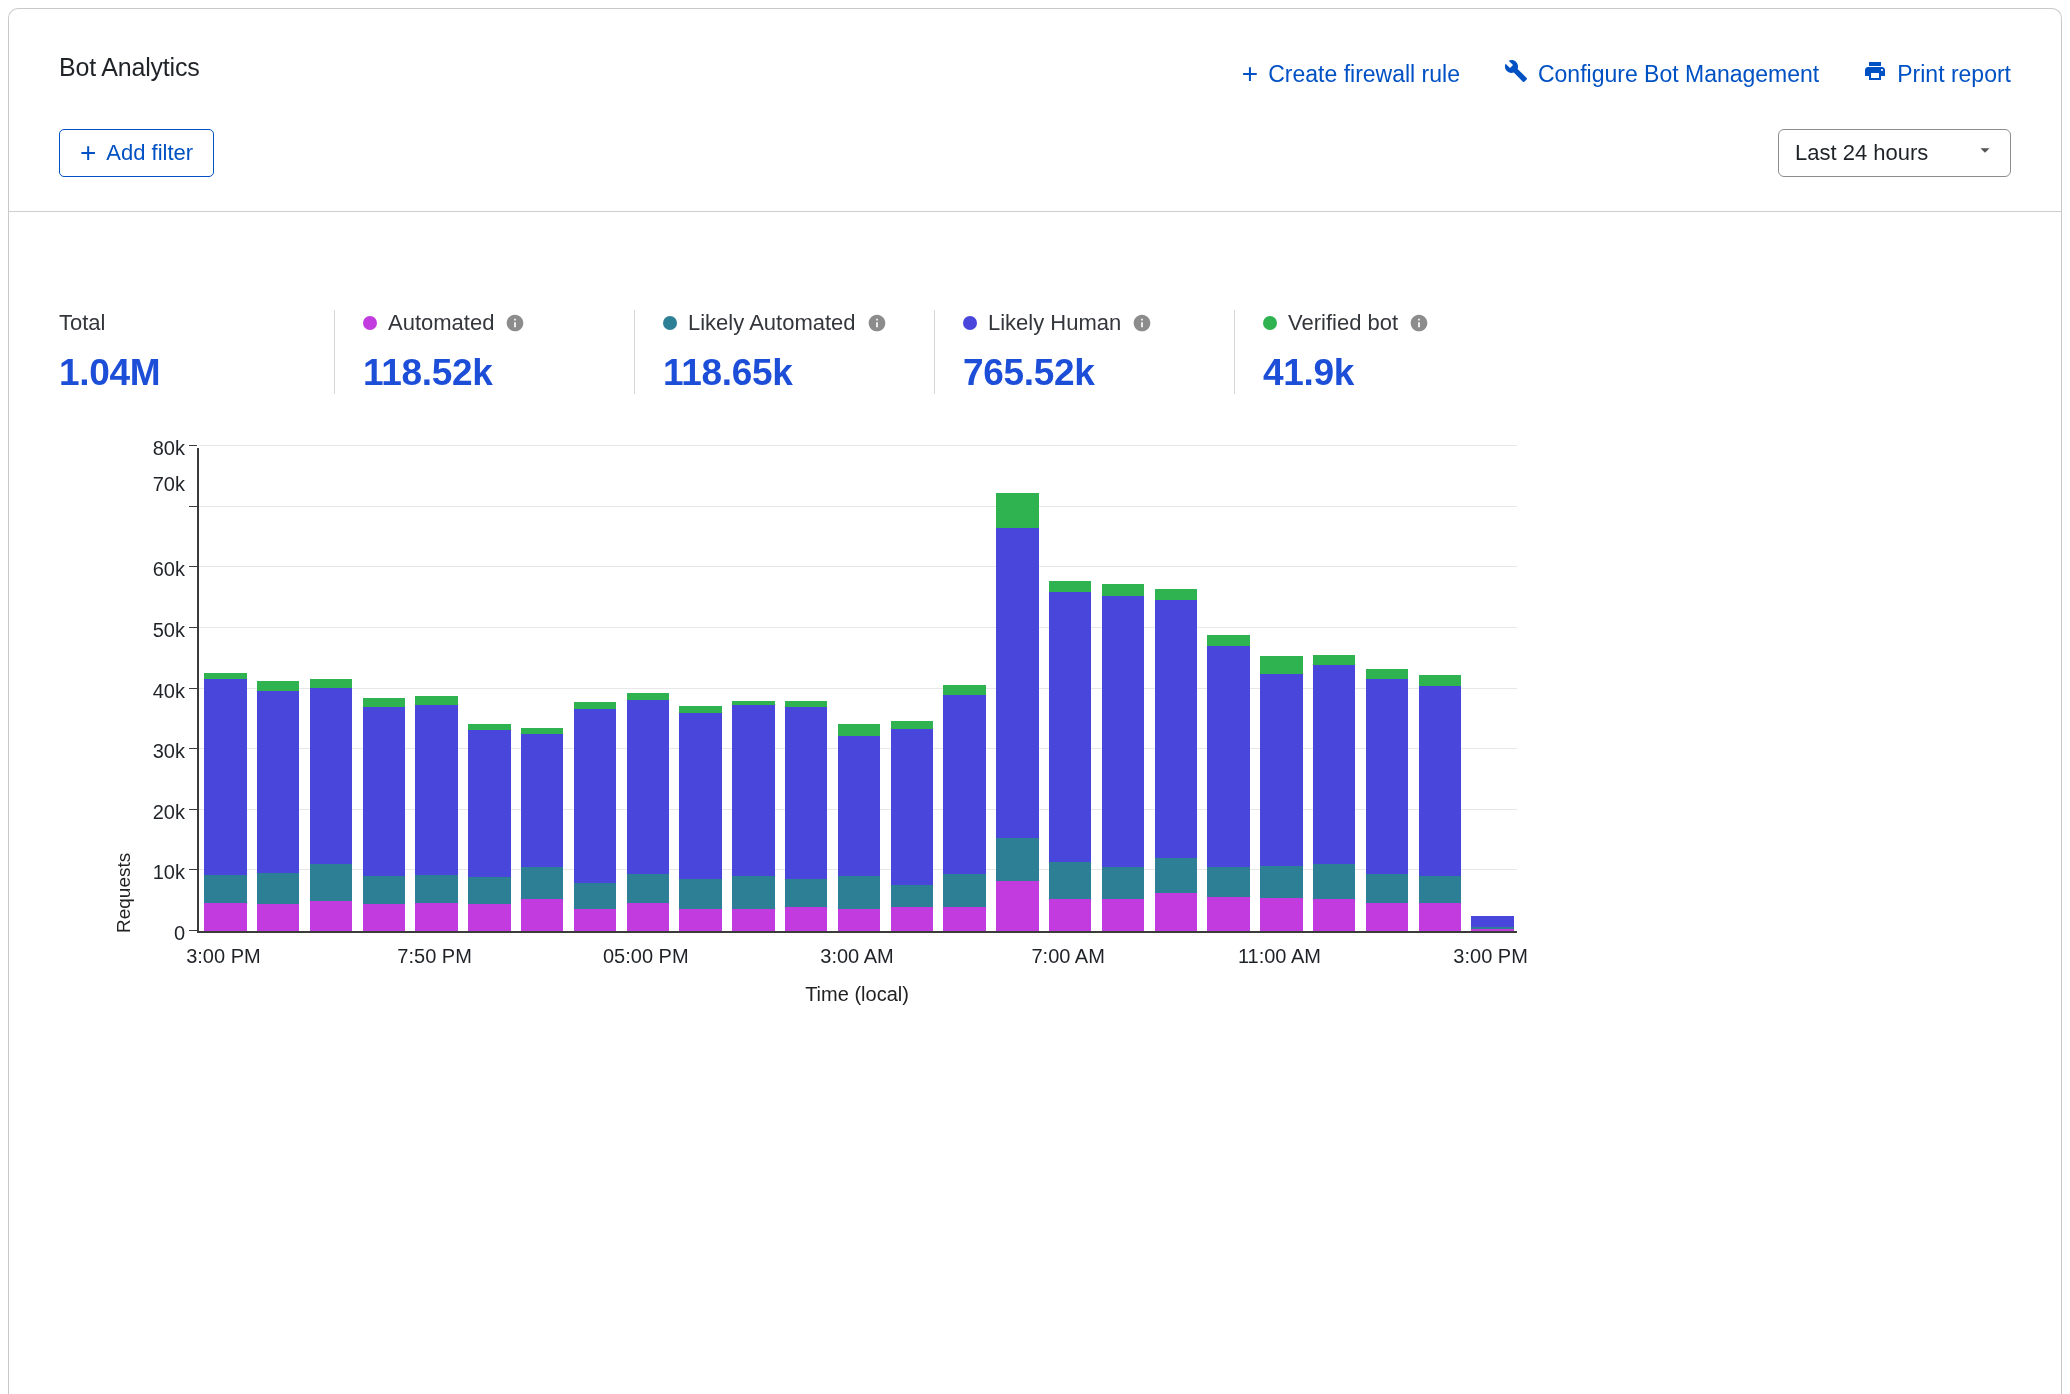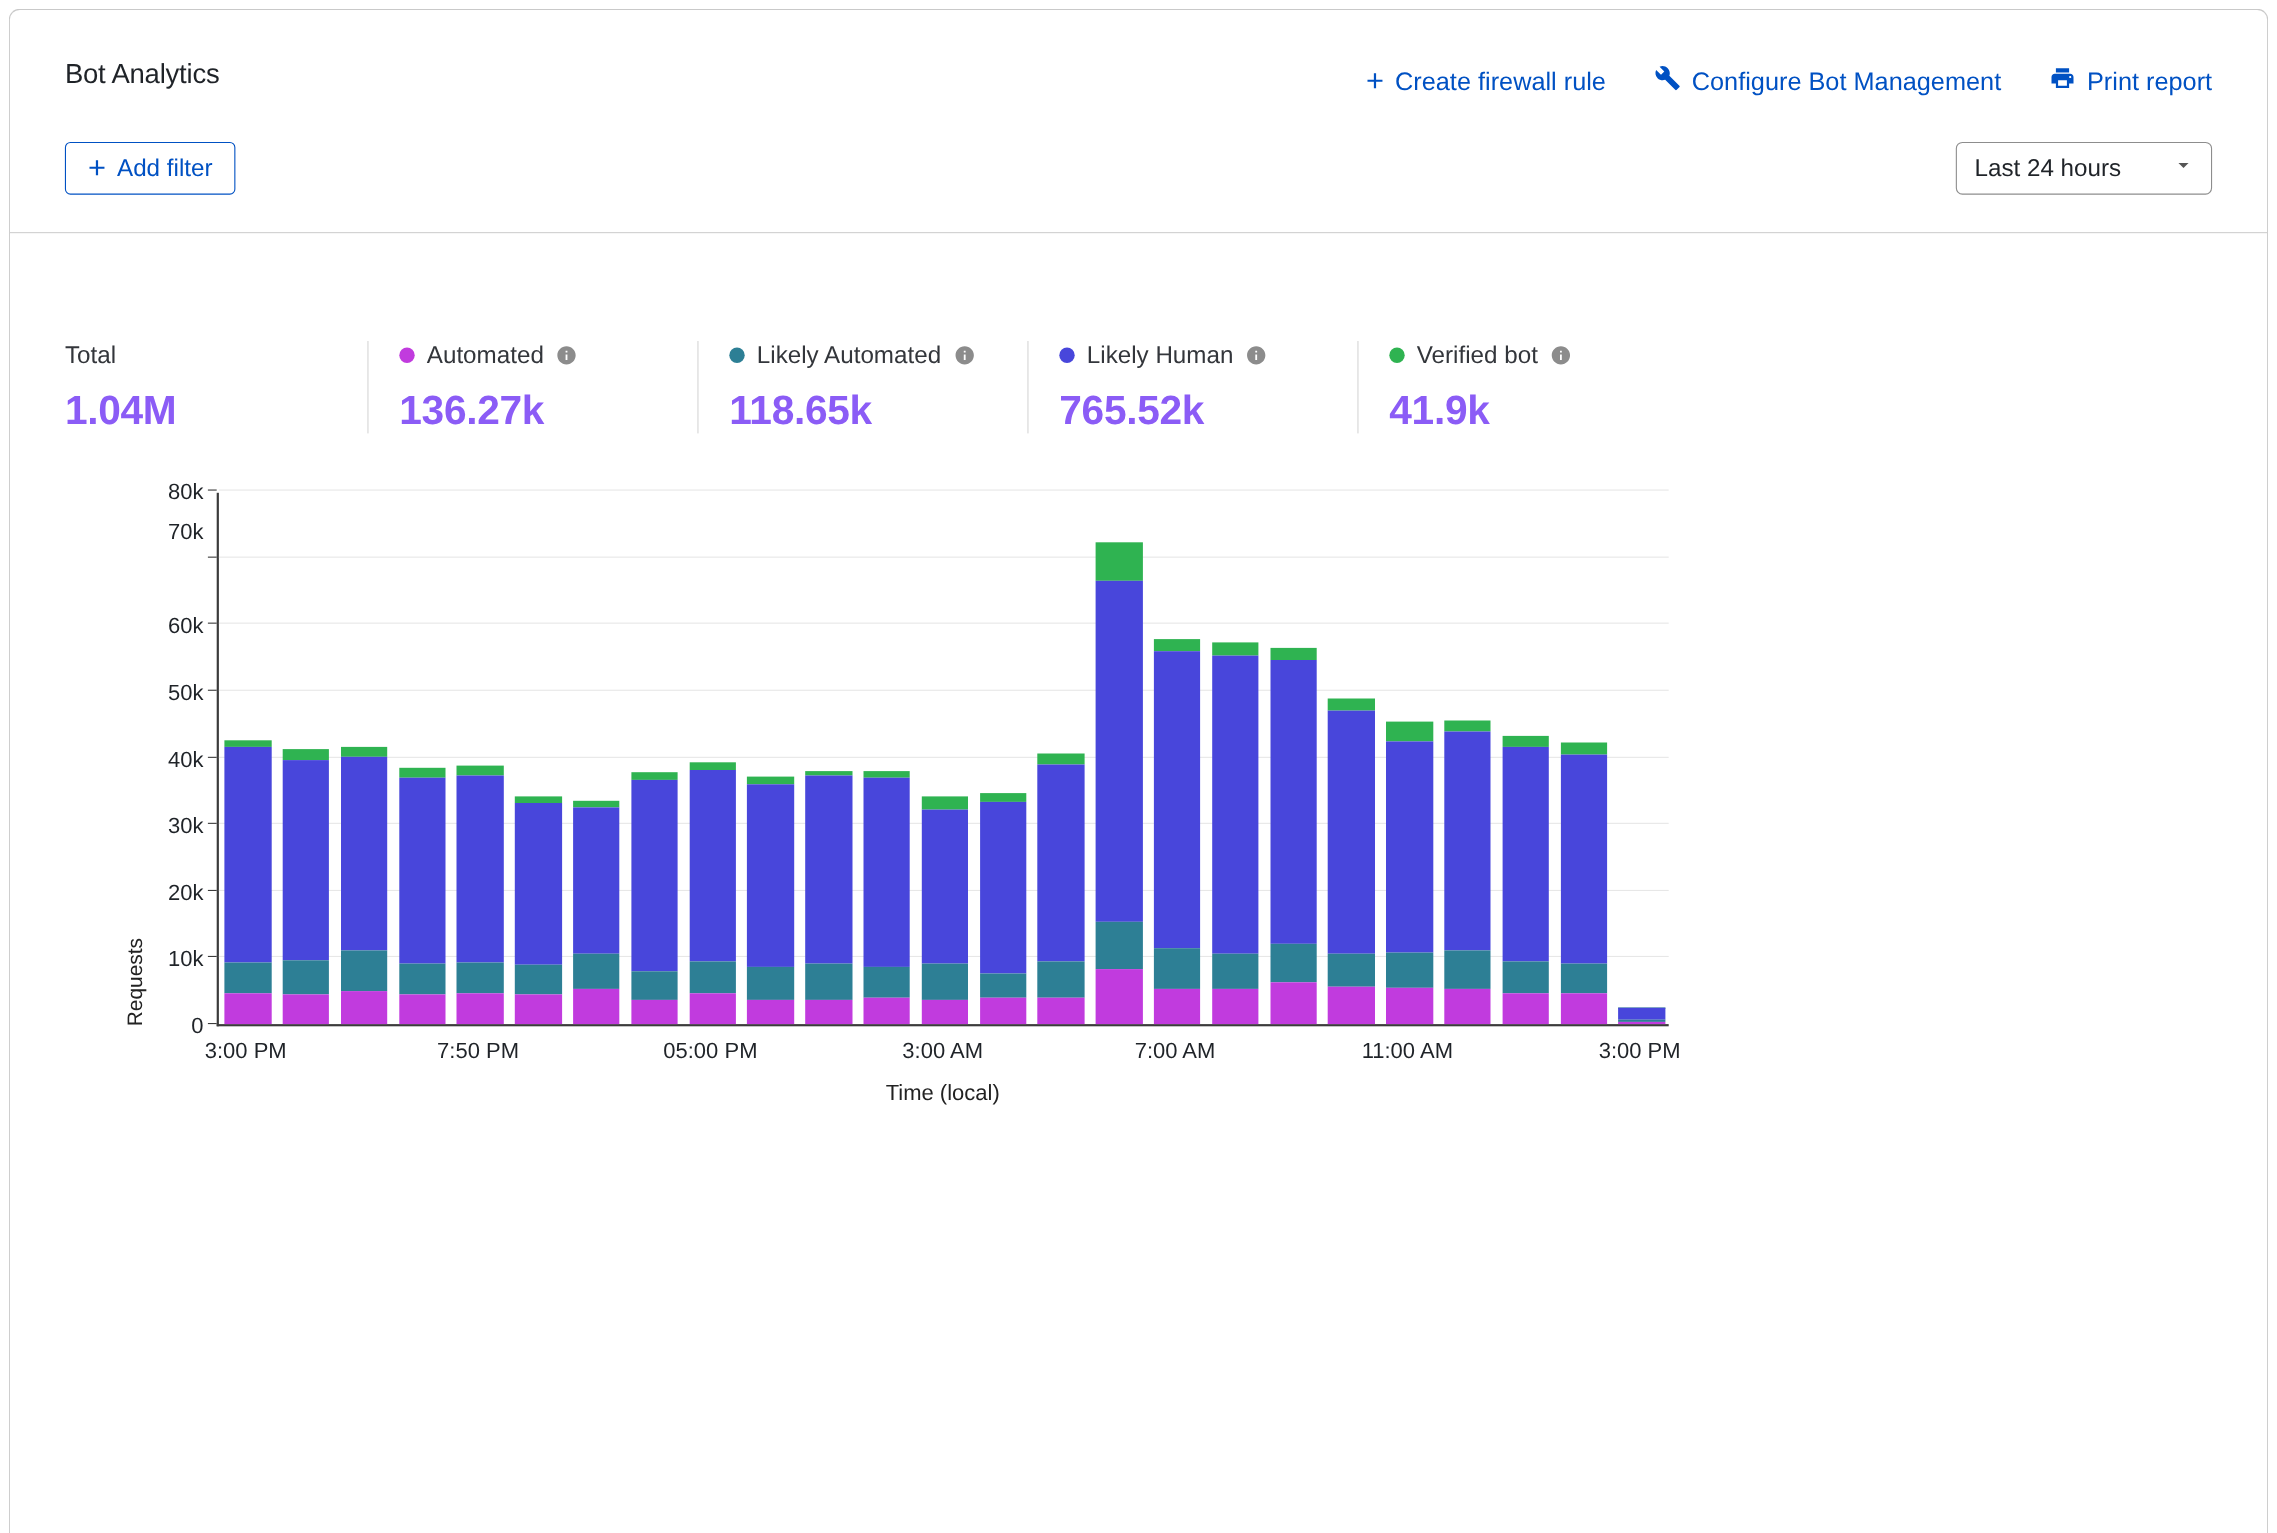--- a/index.html
+++ b/index.html
@@ -26,21 +26,21 @@
   
   .section { padding:58px 50px 0 50px; }
   .section-title-row { display:flex; align-items:center; gap:14px; }
   .section-title { font-size:25px; font-weight:700; }
 
   .stats-row { display:flex; margin-top:40px; }
   .stat { min-width:275px; padding-right:24px; }
   .stat + .stat { border-left:1px solid #d6d6d6; padding-left:28px; min-width:300px; }
   .stat-label-row { display:flex; align-items:center; gap:11px; font-size:22px; color:#33363b; height:26px; }
   .legend-dot { width:14px; height:14px; border-radius:50%; flex:0 0 auto; }
-  .stat-value { font-size:37px; font-weight:700; margin-top:16px; letter-spacing:-0.3px; color:#8b5cf6; }
+  .stat-value { font-size:37px; font-weight:700; margin-top:16px; letter-spacing:-0.3px; color:#1d4ed8; }
   .info-icon { display:inline-flex; cursor:pointer; }
 
   
   .chart { position:relative; margin:54px 0 0 50px; width:1420px; }
   .y-axis-title { position:absolute; left:4px; top:0; height:485px; writing-mode:vertical-rl; transform:rotate(180deg); display:flex; align-items:center; font-size:19px; color:#222; }
   .y-axis-labels { position:absolute; left:0; top:0; width:76px; height:485px; }
   .ytick-label { position:absolute; right:0; transform:translateY(50%); font-size:20px; color:#1f2328; line-height:20px; }
   .plot { position:relative; margin-left:88px; width:1320px; height:485px; border-left:2px solid #3b3b3b; border-bottom:2px solid #3b3b3b; }
   .gridline { position:absolute; left:0; width:100%; height:1px; background:#e7e7e7; }
   .ytick { position:absolute; left:-10px; width:8px; height:1px; background:#3b3b3b; }
@@ -110,21 +110,21 @@
       <div class="stat">
         <div class="stat-label-row">
           <span class="legend-dot" style="background: rgb(193, 59, 222);"></span>
           <span>Automated</span>
           <span class="info-icon">
               <svg width="20" height="20" viewBox="0 0 24 24" fill="#8c8c8c">
                 <path d="M12 2C6.48 2 2 6.48 2 12s4.48 10 10 10 10-4.48 10-10S17.52 2 12 2zm1 15h-2v-6h2v6zm0-8h-2V7h2v2z"></path>
               </svg>
             </span>
         </div>
-        <div class="stat-value">136.27k</div>
+        <div class="stat-value">118.52k</div>
       </div>
       <div class="stat">
         <div class="stat-label-row">
           <span class="legend-dot" style="background: rgb(45, 127, 149);"></span>
           <span>Likely Automated</span>
           <span class="info-icon">
               <svg width="20" height="20" viewBox="0 0 24 24" fill="#8c8c8c">
                 <path d="M12 2C6.48 2 2 6.48 2 12s4.48 10 10 10 10-4.48 10-10S17.52 2 12 2zm1 15h-2v-6h2v6zm0-8h-2V7h2v2z"></path>
               </svg>
             </span>

